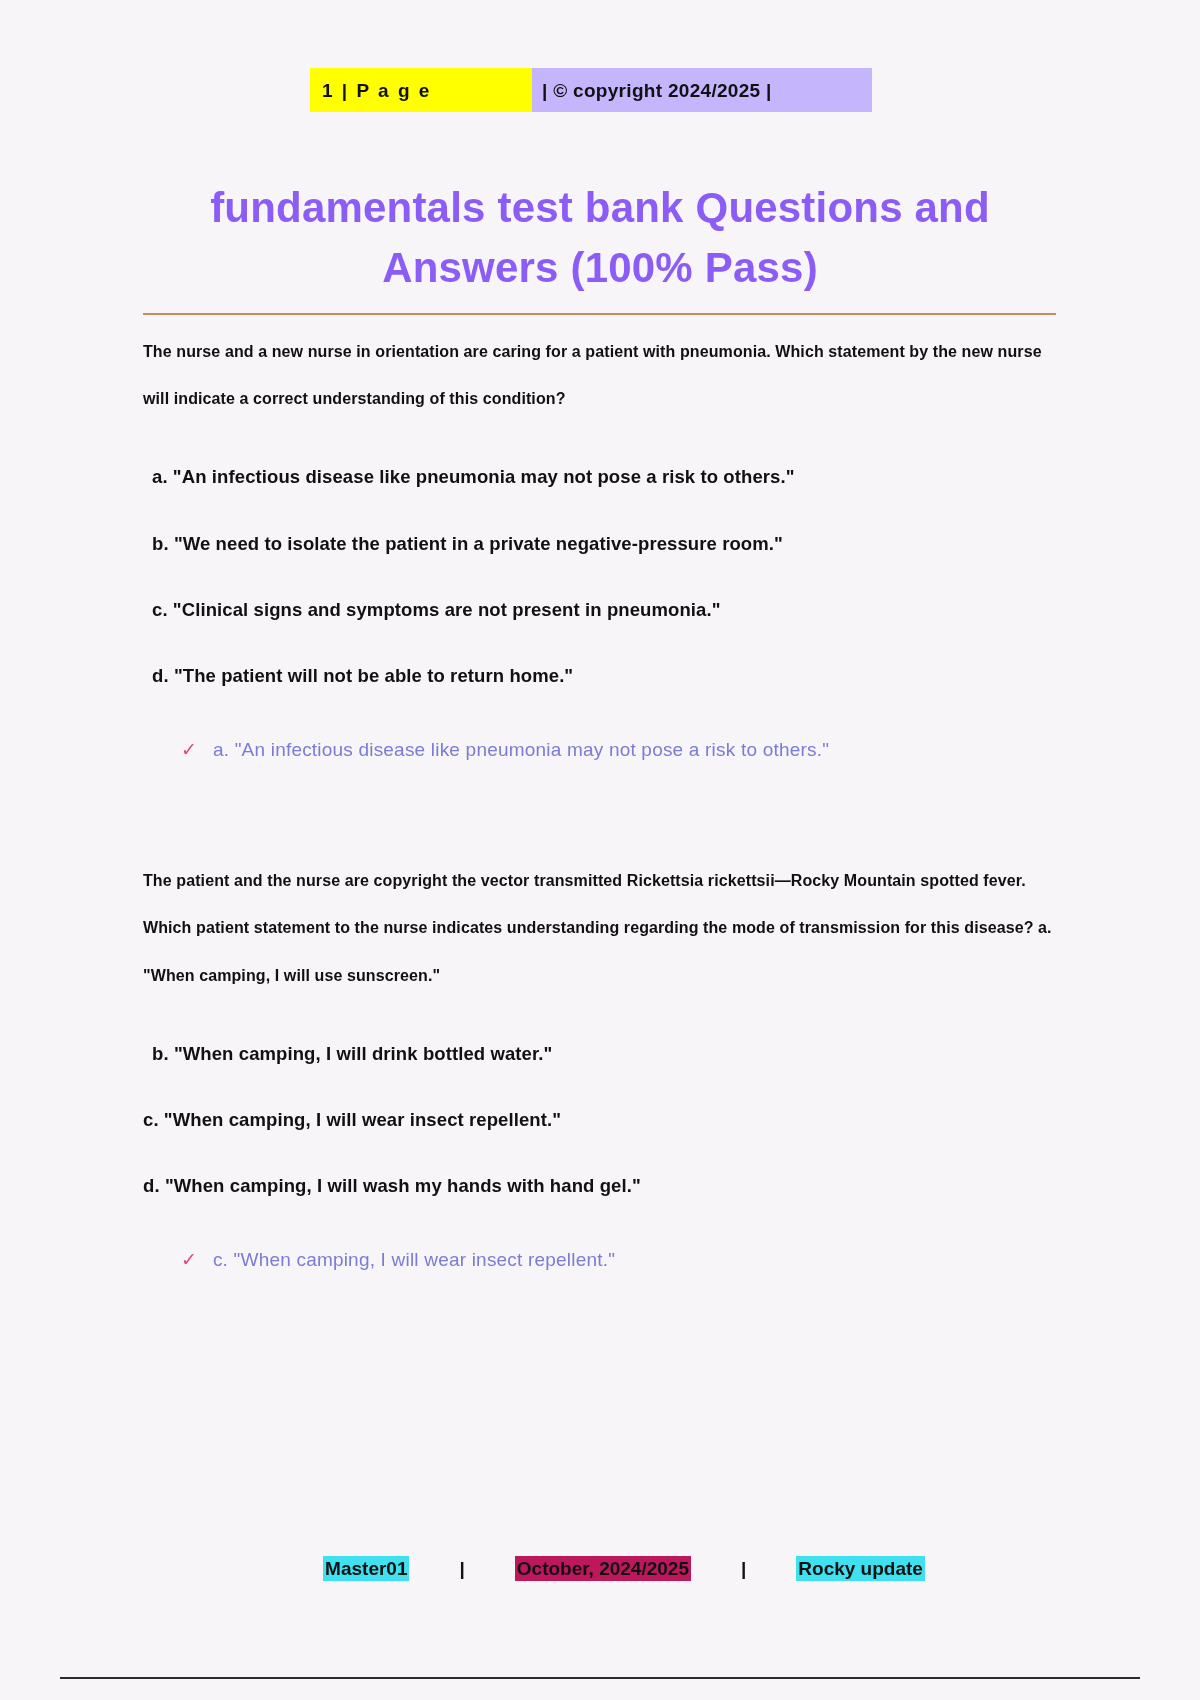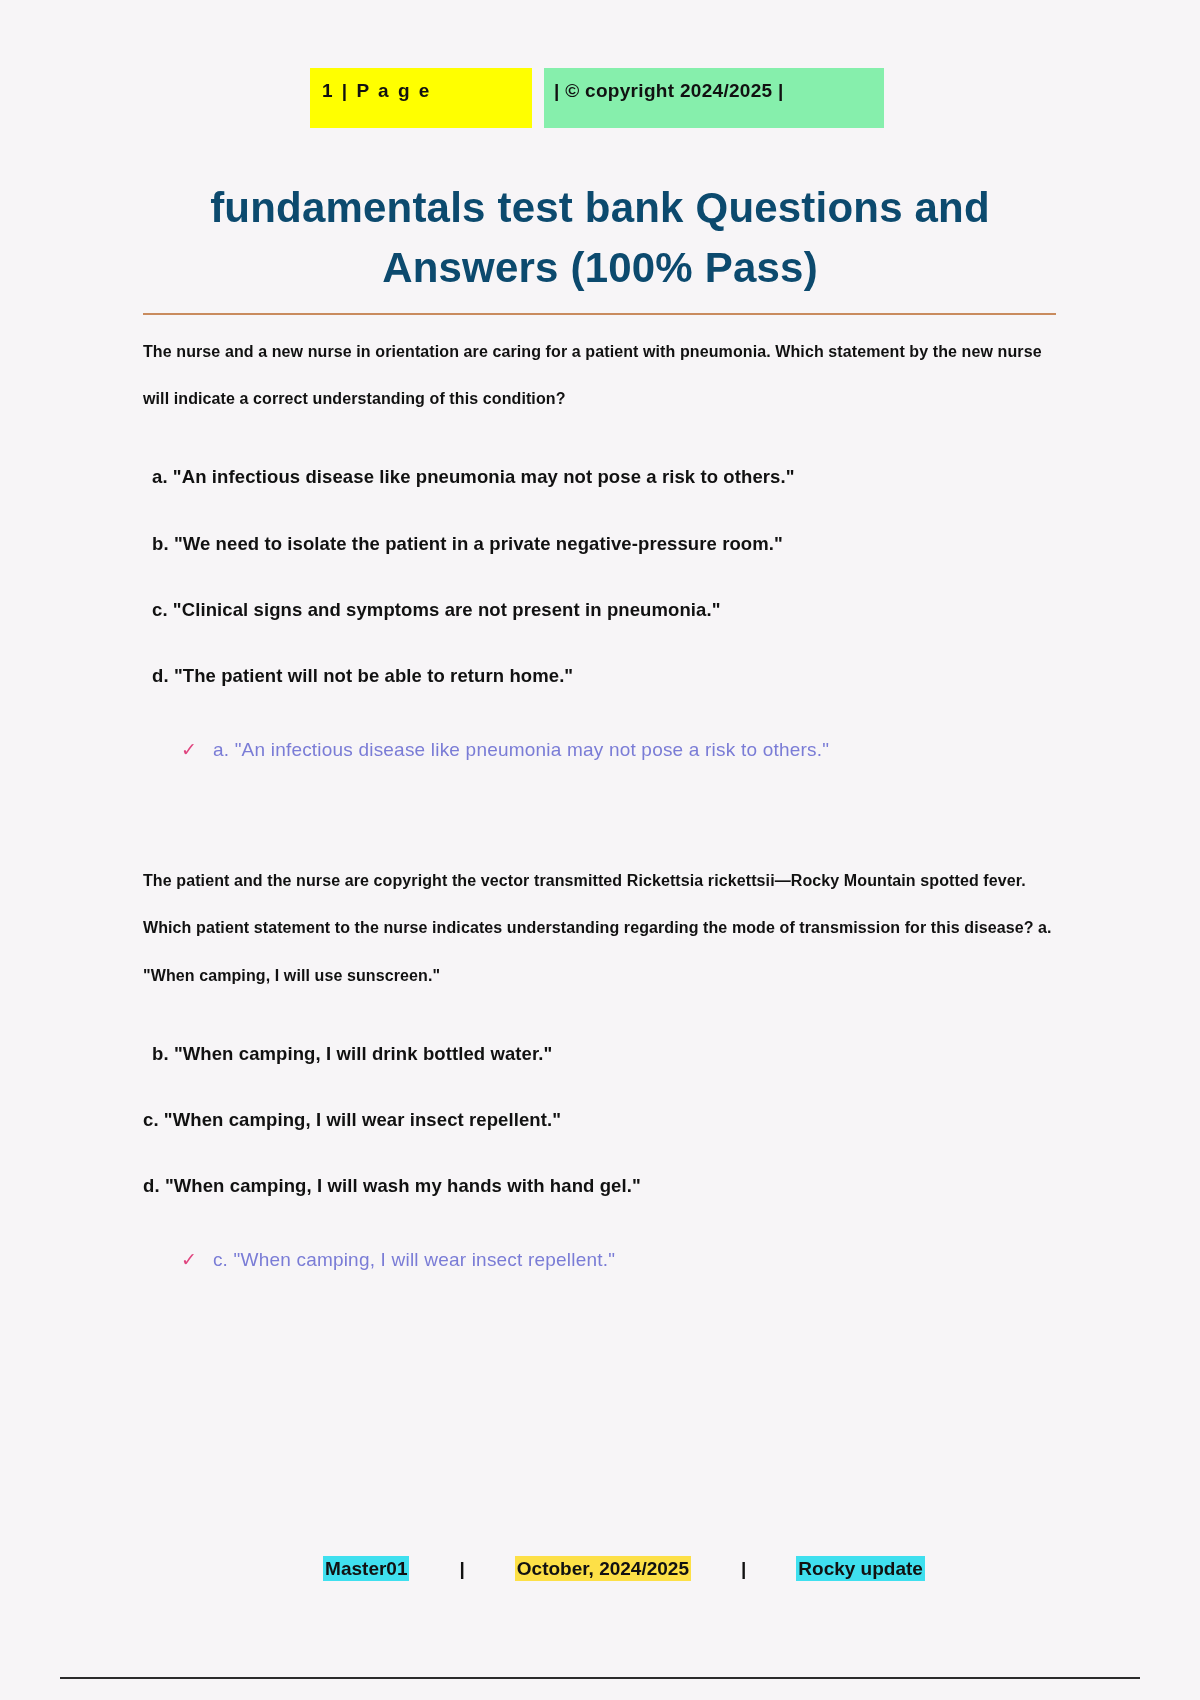--- a/index.html
+++ b/index.html
@@ -29,27 +29,27 @@
     left: 310px;
     top: 68px;
     width: 745px;
     display: flex;
     align-items: stretch;
     font-weight: bold;
     font-size: 19px;
     color: #111;
   }
   .hb-cell {
-    padding: 12px 10px 26px 10px;
+    padding: 12px 10px 10px 10px;
     white-space: nowrap;
     display: flex;
     align-items: center;
   }
   .hb-yellow { background: #ffff00; }
-  .hb-cyan   { background: #86efac; margin-left: 12px; }
+  .hb-cyan   { background: #c4b5fd; }
   .hb-page {
     letter-spacing: 2px;
     width: 200px;
     padding-left: 12px;
   }
   .hb-copy {
     width: 320px;
     letter-spacing: .3px;
   }
   .hb-grade {
@@ -60,21 +60,21 @@
   
   .doc-title {
     position: absolute;
     left: 140px;
     top: 178px;
     width: 920px;
     text-align: center;
     font-size: 42px;
     line-height: 1.42;
     font-weight: bold;
-    color: #0c4a6e;
+    color: #8b5cf6;
     letter-spacing: .2px;
   }
   .title-rule {
     position: absolute;
     left: 143px;
     top: 313px;
     width: 913px;
     height: 2px;
     background: #c98b5e;
   }
@@ -132,21 +132,21 @@
     left: 0;
     top: 1558px;
     width: 1200px;
     text-align: center;
     font-size: 19px;
     font-weight: bold;
     color: #111;
   }
   .footer span { padding: 2px 2px; margin-left: 48px; }
   .f-cyan { background: #3fe0ef; }
-  .f-yellow { background: #fde047; }
+  .f-yellow { background: #be185d; }
 
   .bottom-rule {
     position: absolute;
     left: 60px;
     top: 1677px;
     width: 1080px;
     height: 2px;
     background: #2b2b2b;
   }
 </style>

